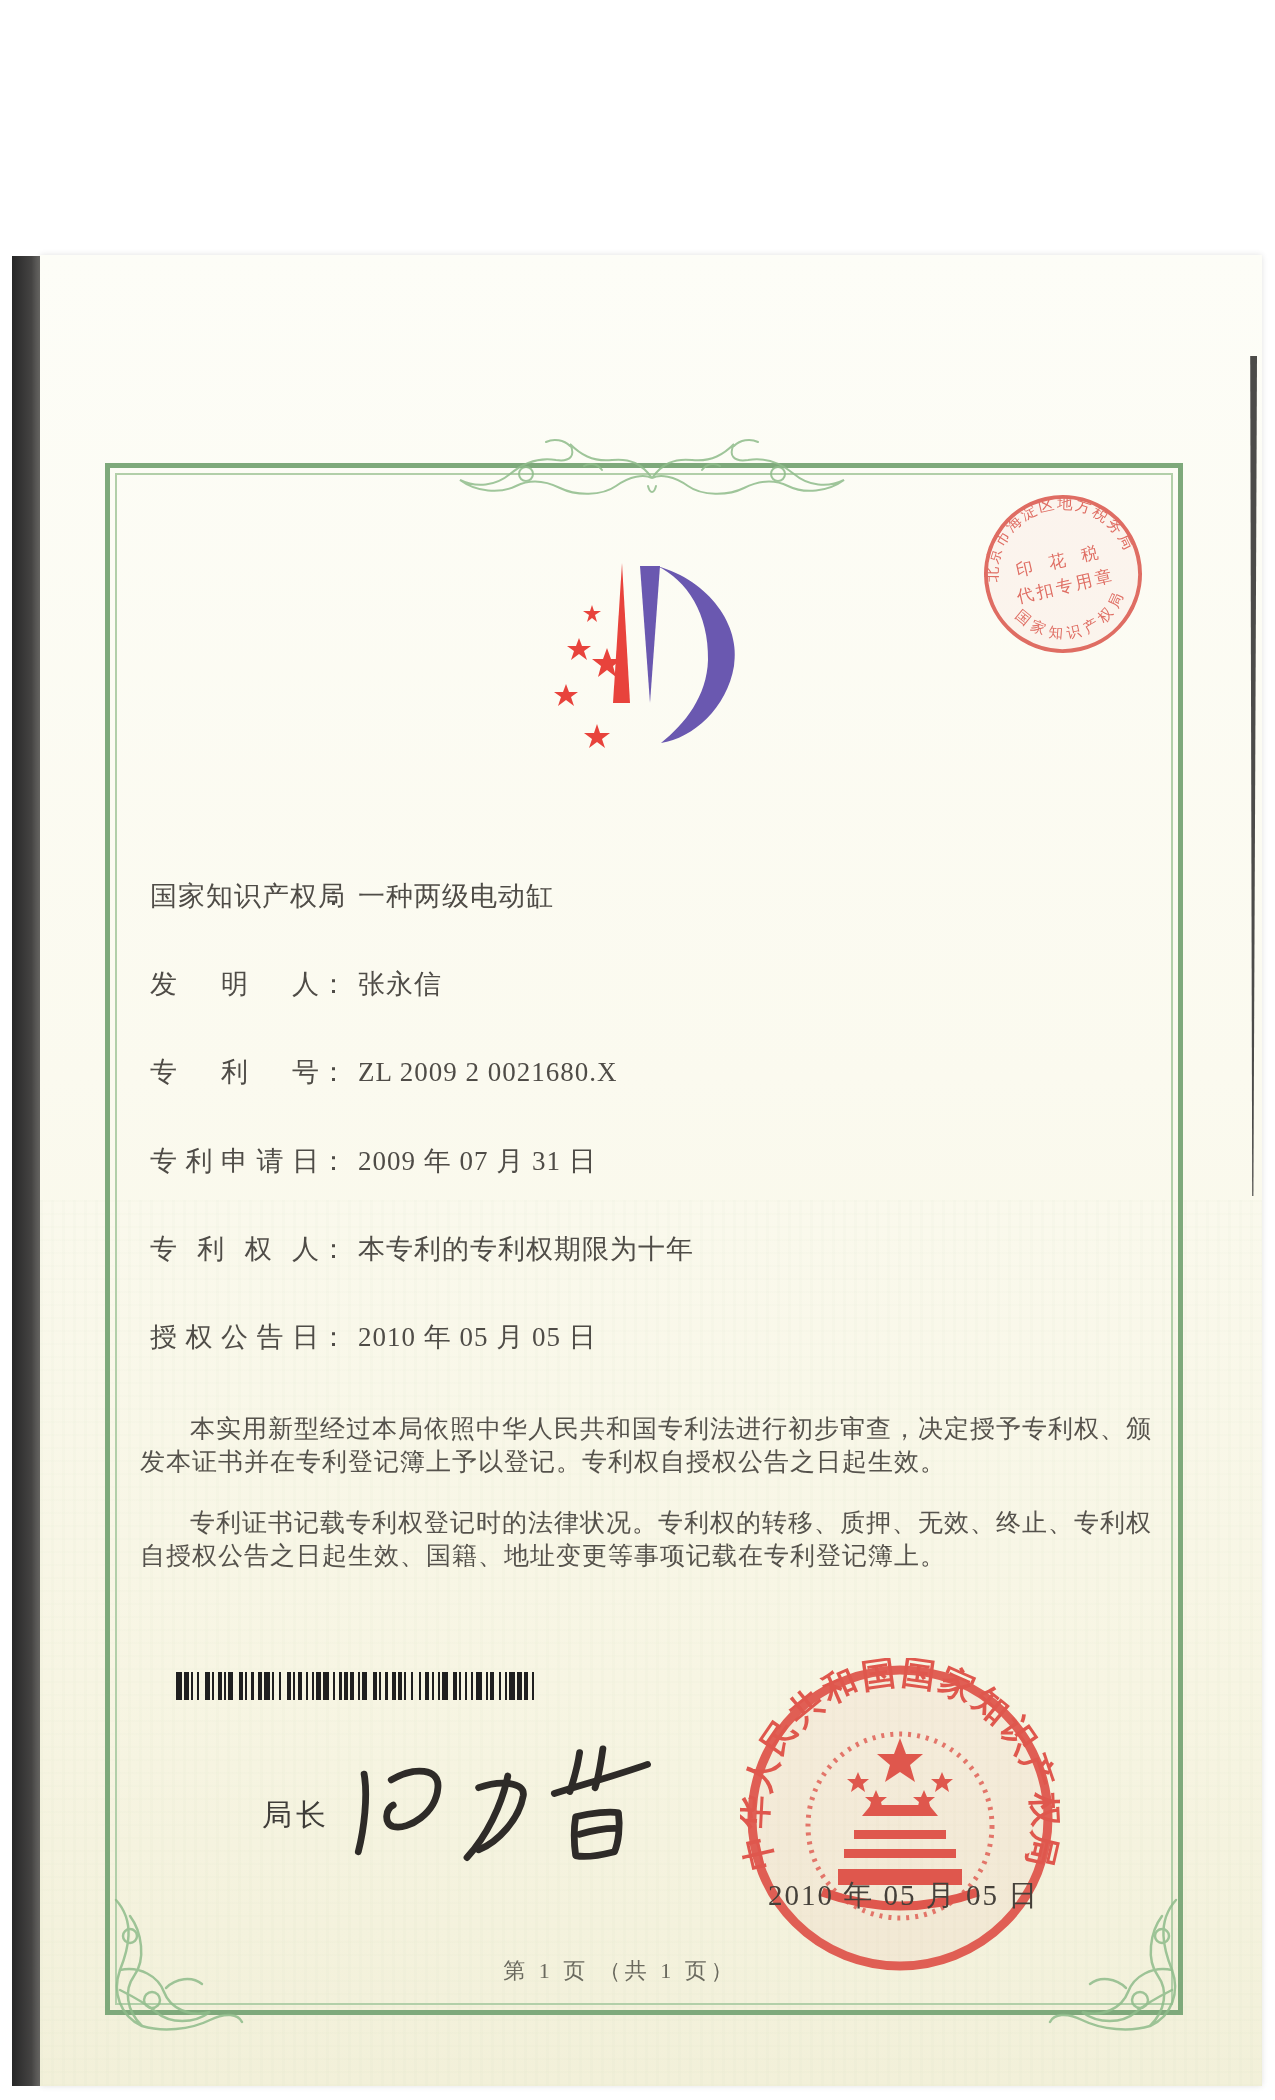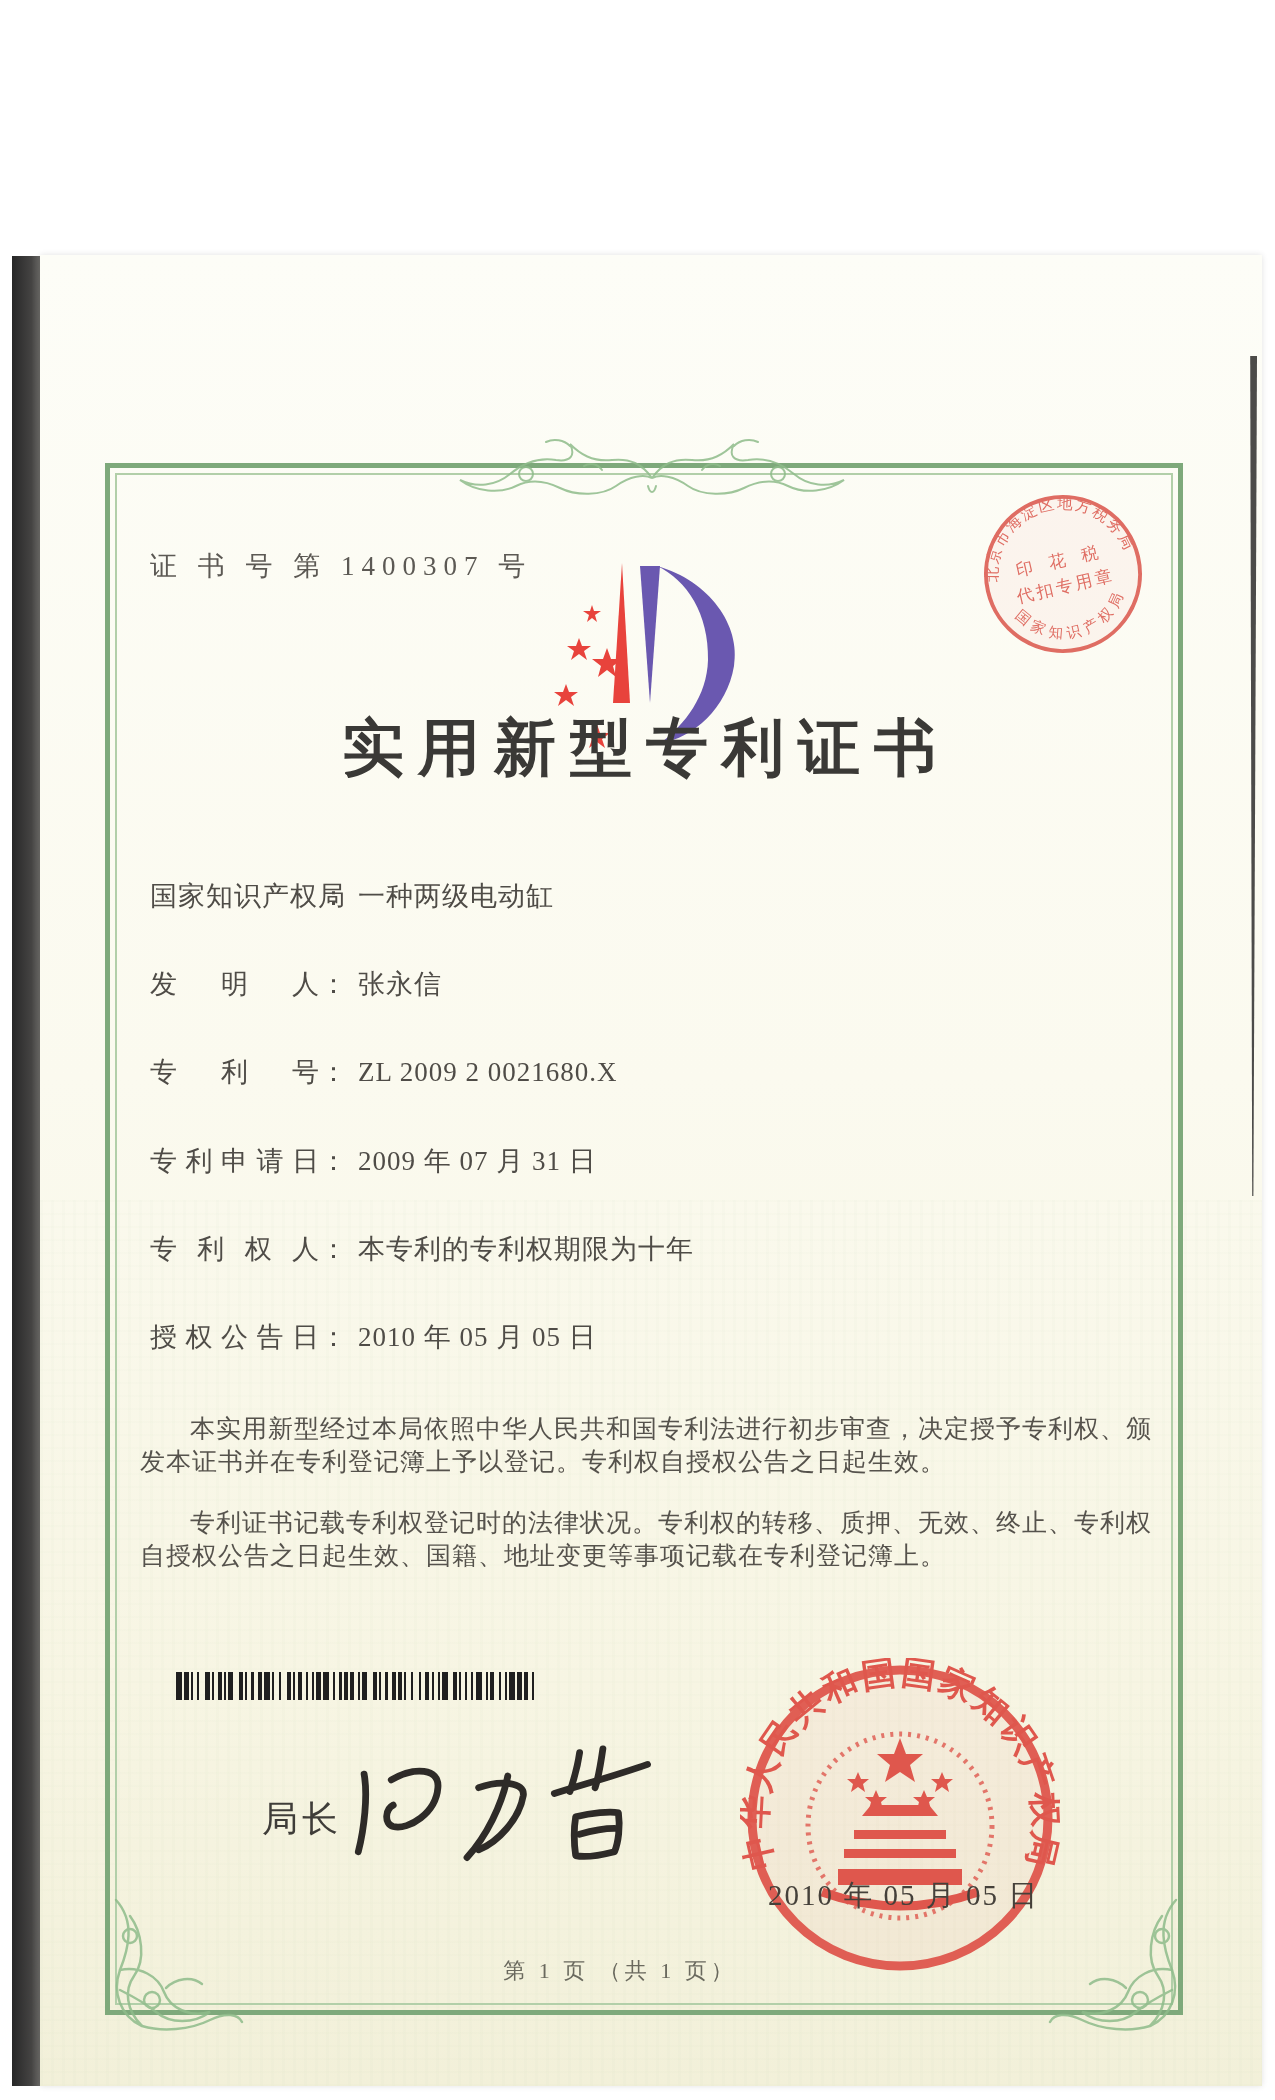--- a/index.html
+++ b/index.html
@@ -54,21 +54,21 @@
   .r0{top:6px}.r1{top:94px}.r2{top:182px}.r3{top:271px}.r4{top:359px}.r5{top:447px}
 
   .body-text{left:140px;top:1384px;width:1012px;font-size:25px;line-height:33px;
     color:#55524c;text-align:justify;letter-spacing:1px;}
   .body-text p{text-indent:2em;margin-bottom:9px;margin-top:28px;}
 
   .barcode{left:176px;top:1672px;width:384px;height:28px;display:flex;overflow:hidden;}
   .barcode i{display:block;height:100%;background:#1f1f1f;flex:0 0 auto;}
   .barcode i.sp{background:transparent;}
 
-  .chief-label{left:262px;top:1795px;font-size:36px;color:#3f3d39;letter-spacing:4px;}
+  .chief-label{left:262px;top:1795px;font-size:30px;color:#3f3d39;letter-spacing:4px;}
   .signature{left:335px;top:1735px;width:330px;height:150px;}
   .sr{position:absolute;width:1px;height:1px;overflow:hidden;clip-path:inset(50%);}
 
   .seal{left:740px;top:1658px;width:320px;height:320px;}
   .seal-date{left:768px;top:1876px;width:260px;font-size:29px;color:#45403a;
     letter-spacing:2px;white-space:nowrap;z-index:6;}
 
   .tax-stamp{left:978px;top:488px;width:170px;height:172px;transform:rotate(-13deg);opacity:.92;}
 
   .footer{left:420px;top:1956px;width:400px;text-align:center;font-size:22px;
@@ -100,21 +100,20 @@
       <path d="M200,44 C190,30 178,24 160,26 C140,28 128,20 118,10 C124,22 118,28 104,26 C86,23 70,30 58,40 C44,52 24,54 8,46 C24,58 48,60 64,52 C80,44 96,48 108,54 C124,62 150,62 164,52 C178,42 192,40 200,44 Z"></path>
       <path d="M200,44 C210,30 222,24 240,26 C260,28 272,20 282,10 C276,22 282,28 296,26 C314,23 330,30 342,40 C356,52 376,54 392,46 C376,58 352,60 336,52 C320,44 304,48 292,54 C276,62 250,62 236,52 C222,42 208,40 200,44 Z"></path>
       <circle cx="74" cy="40" r="7"></circle>
         <circle cx="326" cy="40" r="7"></circle>
       <path d="M118,12 C112,6 102,4 94,8 M282,12 C288,6 298,4 306,8"></path>
       <path d="M150,36 C146,30 138,28 132,32 M250,36 C254,30 262,28 268,32"></path>
       <path d="M196,52 C198,60 202,60 204,52"></path>
     </g>
   </svg>
 
-  <div class="abs cert-number">证 书 号 第 1400307 号</div>
 
   <svg class="abs logo" viewBox="0 0 200 192">
     <g fill="var(--logo-red)">
       <polygon points="47,49 49,55 56,55 50,59 52,66 47,62 42,66 44,59 38,55 45,55"></polygon>
       <polygon points="34,82 37,90 46,90 39,95 42,104 34,98 26,104 29,95 22,90 31,90"></polygon>
       <polygon points="62,92 66,103 77,103 68,110 71,121 62,114 53,121 56,110 47,103 58,103"></polygon>
       <polygon points="21,128 24,136 33,136 26,141 29,150 21,144 13,150 16,141 9,136 18,136"></polygon>
       <polygon points="52,168 55,177 65,177 57,183 60,192 52,186 44,192 47,183 39,177 49,177"></polygon>
       <polygon points="77,7 68,147 85,147"></polygon>
     </g>
@@ -133,21 +132,20 @@
     <text font-size="15.5" fill="var(--stamp-red)" letter-spacing="2" font-family="Liberation Serif, serif">
       <textPath href="#taxTop" startOffset="50%" text-anchor="middle">北京市海淀区地方税务局</textPath>
     </text>
     <text font-size="14.5" fill="var(--stamp-red)" letter-spacing="5" font-family="Liberation Serif, serif">
       <textPath href="#taxBottom" startOffset="50%" text-anchor="middle">国家知识产权局</textPath>
     </text>
     <text x="0" y="-8" text-anchor="middle" font-size="17" fill="var(--stamp-red)" letter-spacing="6" font-family="Liberation Serif, serif">印 花 税</text>
     <text x="0" y="18" text-anchor="middle" font-size="17" fill="var(--stamp-red)" letter-spacing="3" font-family="Liberation Serif, serif">代扣专用章</text>
   </svg>
 
-  <div class="abs title">实用新型专利证书</div>
 
   <div class="abs fields">
     <div class="frow r0">
       <span class="flabel">国家知识产权局</span><span class="fcolon">：</span><span>一种两级电动缸</span>
     </div>
     <div class="frow r1">
       <span class="flabel">发明人</span><span class="fcolon">：</span><span>张永信</span>
     </div>
     <div class="frow r2">
       <span class="flabel">专利号</span><span class="fcolon">：</span><span>ZL 2009 2 0021680.X</span>

